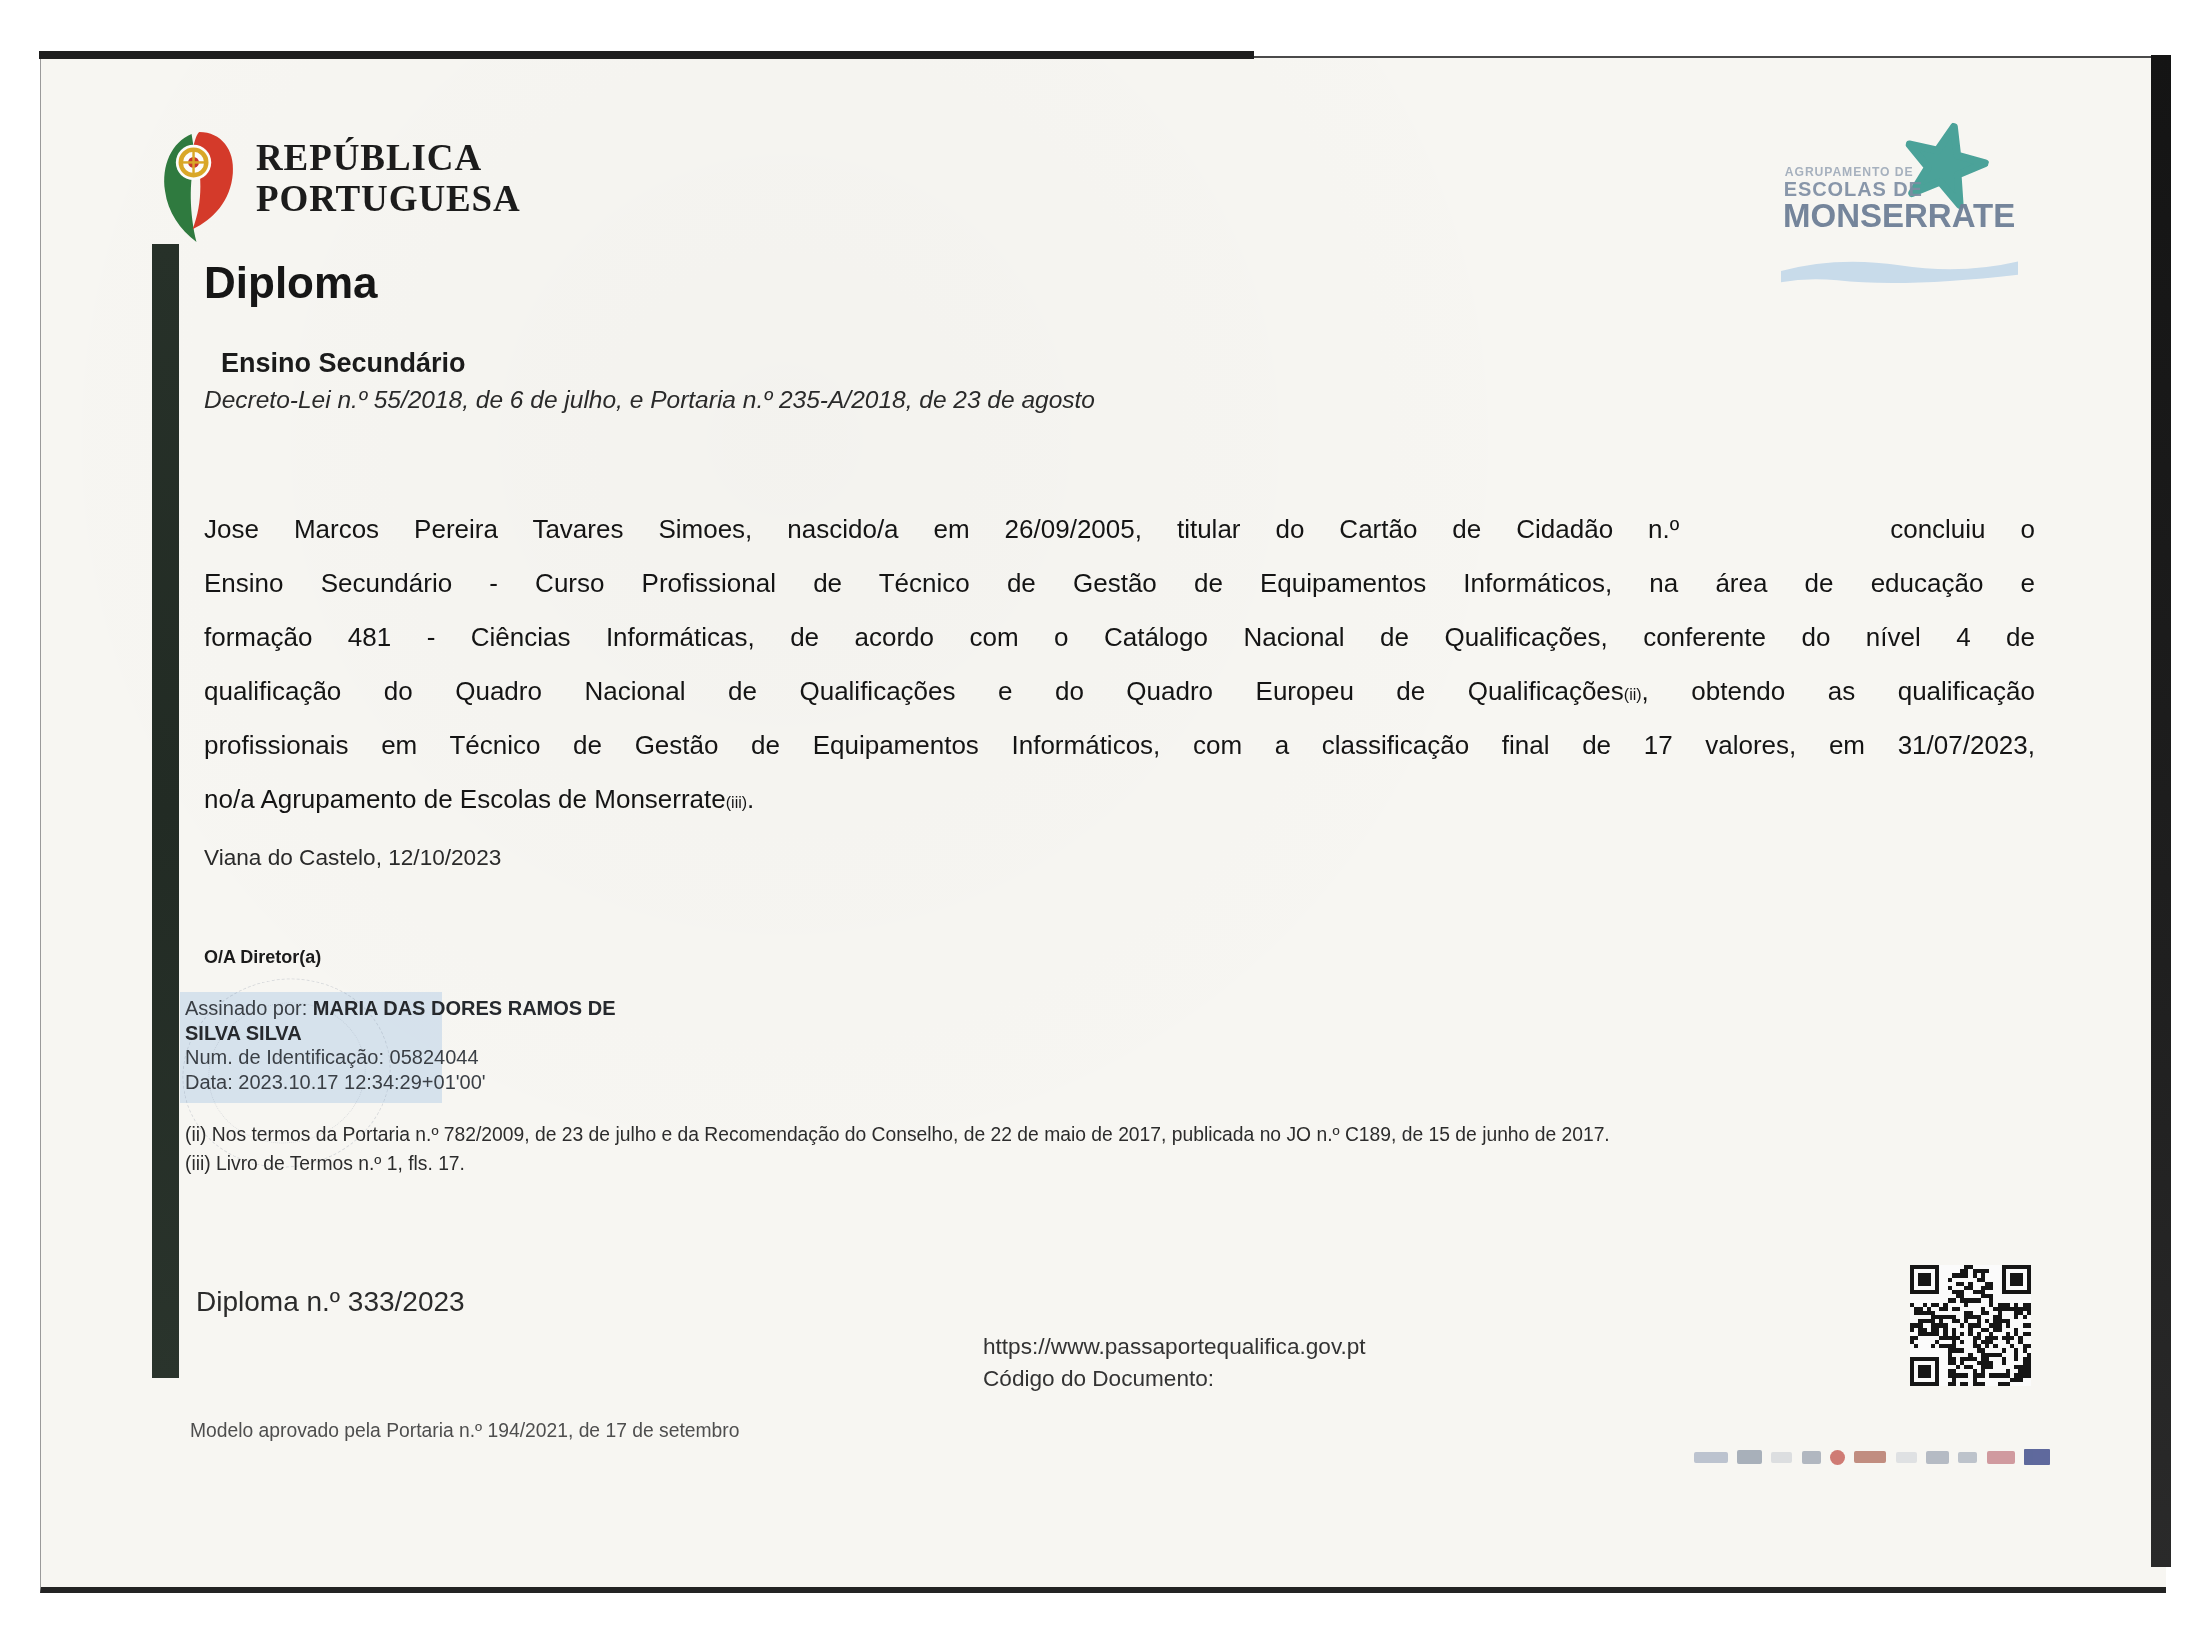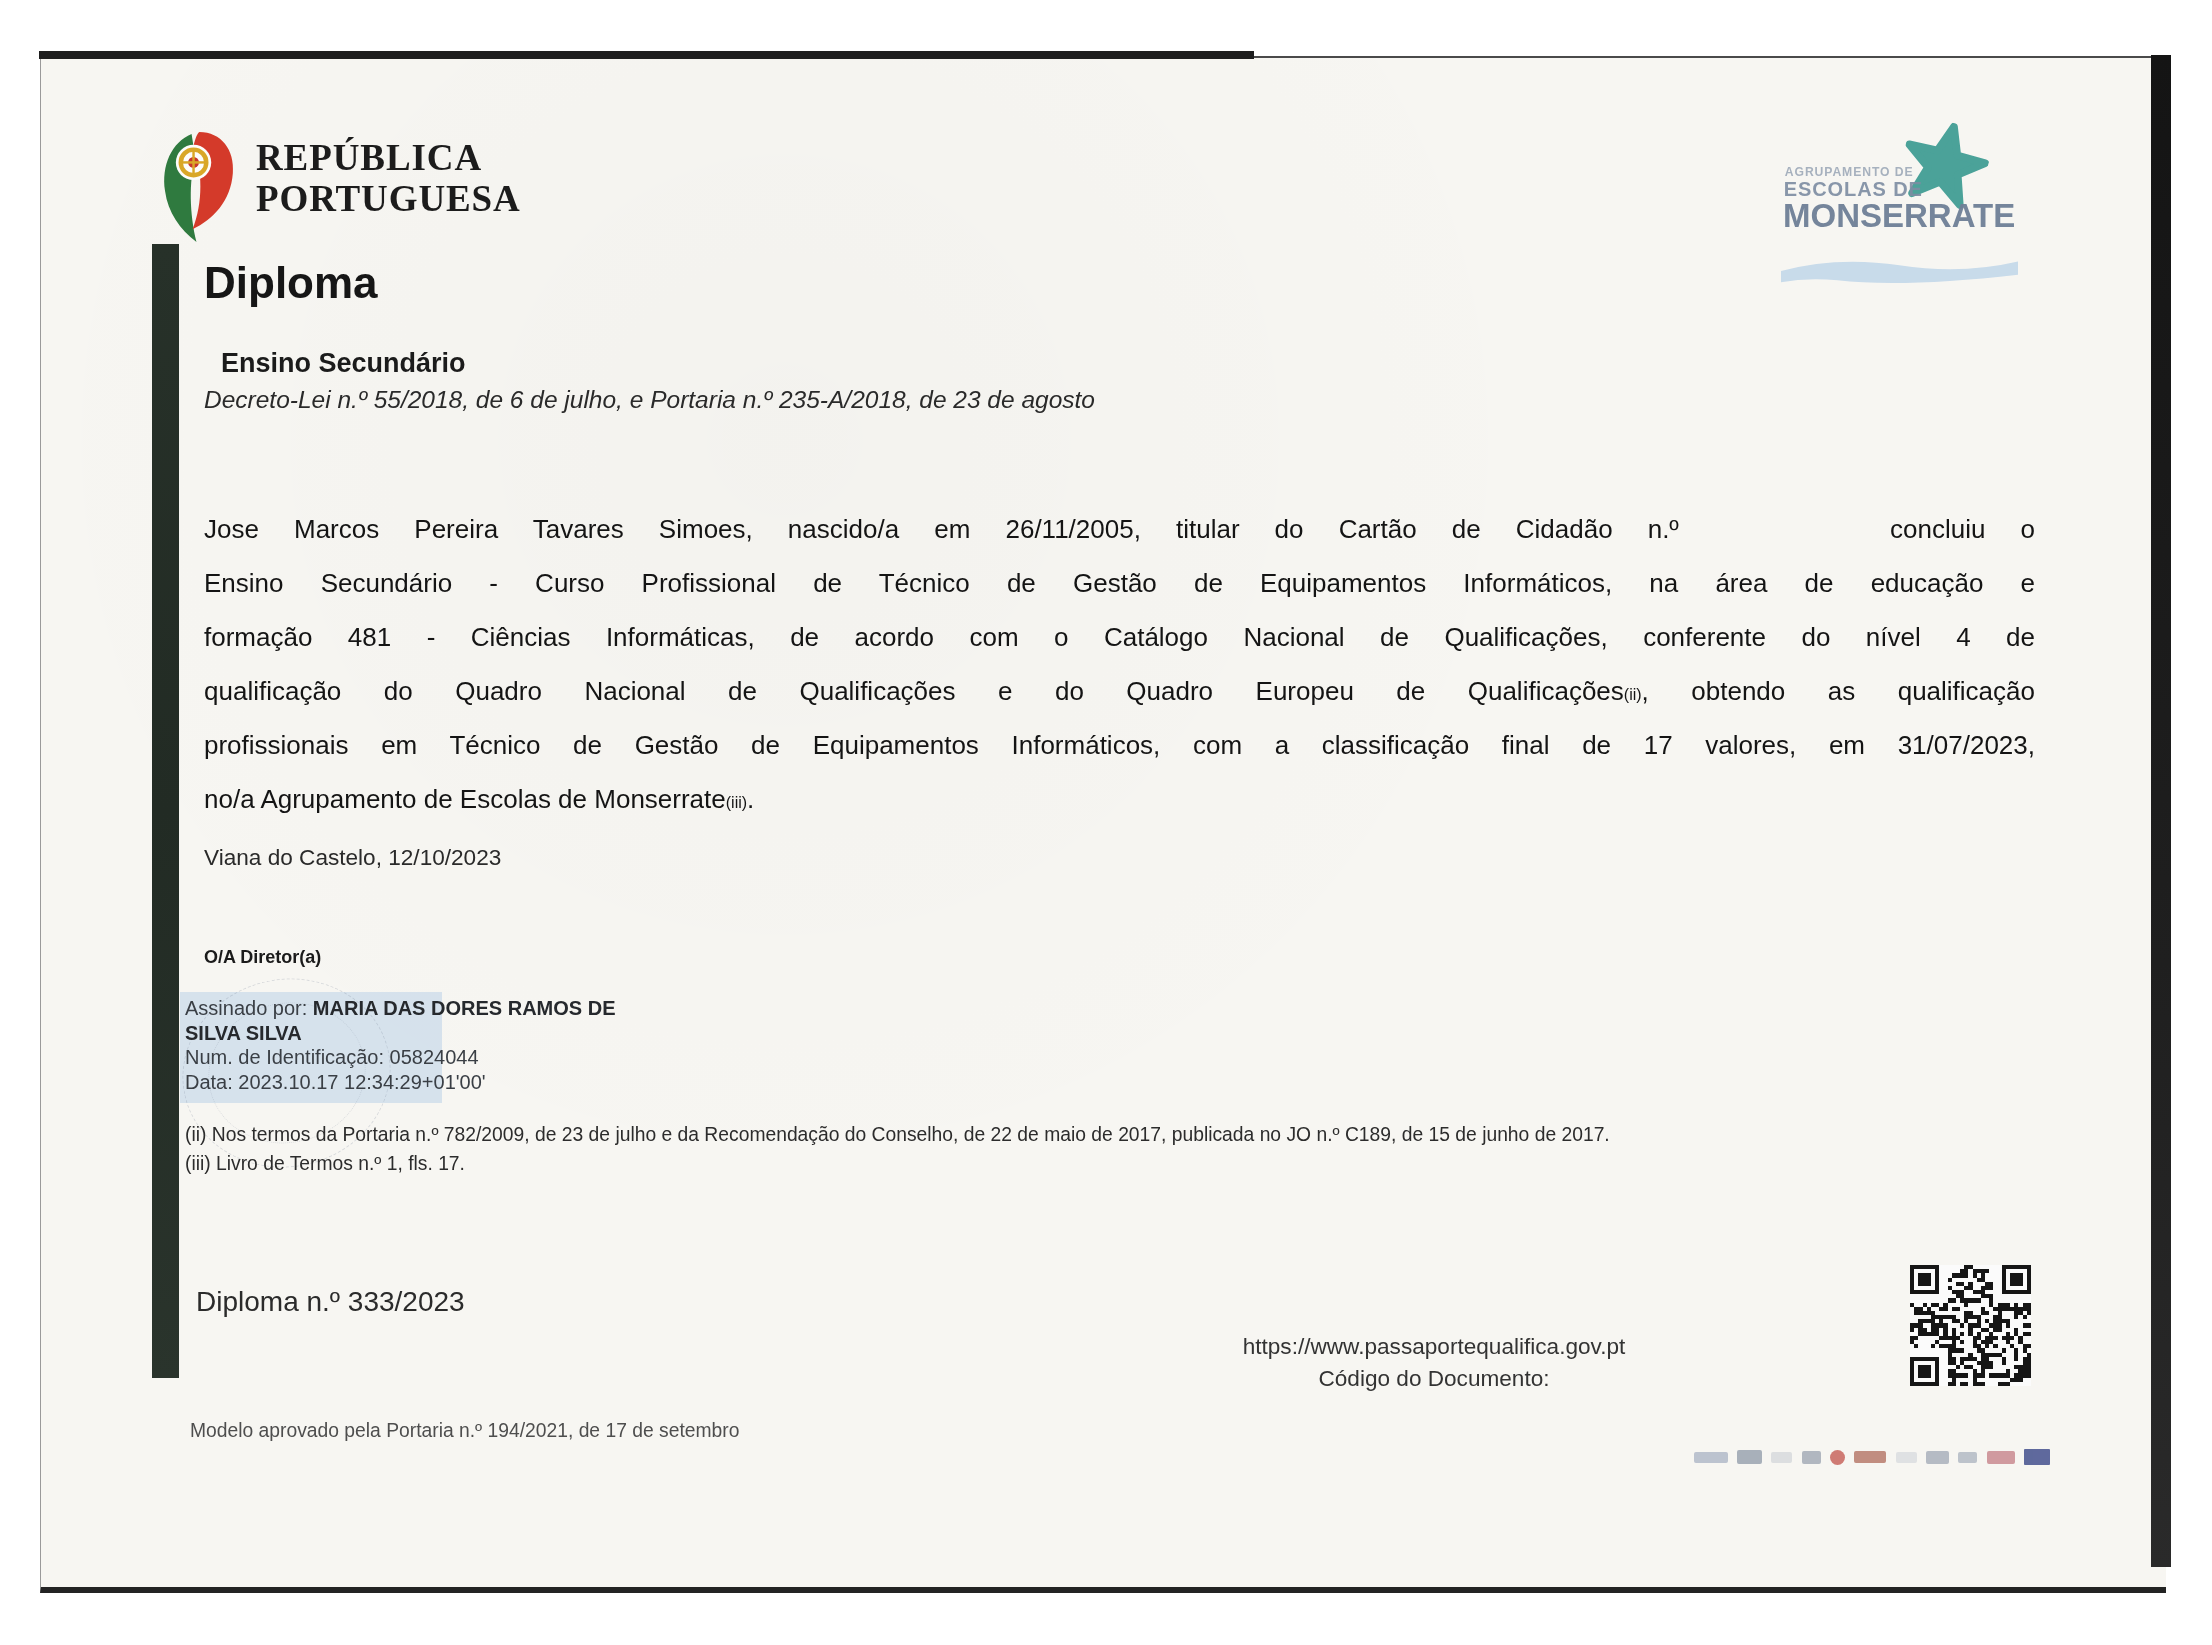--- a/index.html
+++ b/index.html
@@ -54,21 +54,21 @@
   .sig-name{font-weight:bold;color:#26292d;}
   .stamp{position:absolute;left:141px;top:921px;width:207px;height:186px;border:1.9px dashed rgba(125,135,155,.45);
     border-radius:50%;transform:rotate(-12deg);opacity:.55;}
   .stamp::before{content:"";position:absolute;left:24.5px;top:22.6px;right:24.5px;bottom:22.6px;
     border:1.9px dotted rgba(125,135,155,.4);border-radius:50%;}
 
   .footnotes{position:absolute;left:144px;top:1062px;font-size:19.3px;line-height:29px;color:#2c2c2c;}
 
   
   .diploma-no{position:absolute;left:155px;top:1228px;font-size:28px;color:#2b2b2b;}
-  .verify{position:absolute;left:942px;top:1273px;width:902px;text-align:center;font-size:22.6px;line-height:32px;color:#333;}
+  .verify{position:absolute;left:942px;top:1273px;width:902px;text-align:left;font-size:22.6px;line-height:32px;color:#333;}
   .qr{position:absolute;left:1869px;top:1207px;width:121px;height:121px;background:#fbfbfb;}
   .qr svg{width:100%;height:100%;shape-rendering:crispEdges;}
   .model-note{position:absolute;left:149px;top:1362px;font-size:19.3px;color:#4e4e4e;}
 
   .logo-strip{position:absolute;left:1653px;top:1388px;width:356px;height:22.6px;display:flex;align-items:center;gap:9.4px;opacity:.75;}
   .pl{display:inline-block;height:11.3px;border-radius:1.9px;background:#b3b9c4;}
   .pl:nth-child(1){width:34px;background:#a9b2c4;}
   .pl:nth-child(2){width:24.5px;background:#8e99a8;height:14px;}
   .pl:nth-child(3){width:21px;background:#d3d6da;}
   .pl:nth-child(4){width:19px;background:#9aa3b0;height:13px;}
@@ -112,21 +112,21 @@
       <path d="M0 18 Q60 2 126 12 T252 8 L252 22 Q130 36 60 28 Q28 25 0 30 Z" fill="#b9d2e8"></path>
     </svg>
   </div>
 
   <div class="green-bar"></div>
   <div class="t-diploma">Diploma</div>
   <div class="t-level">Ensino Secundário</div>
   <div class="t-decree">Decreto-Lei n.º 55/2018, de 6 de julho, e Portaria n.º 235-A/2018, de 23 de agosto</div>
 
   <div class="body-text">
-    <div class="body-line"><span>Jose Marcos Pereira Tavares Simoes, nascido/a em 26/11/2005, titular do Cartão de Cidadão n.º</span> <span class="gap"></span> <span>concluiu o</span></div>
+    <div class="body-line"><span>Jose Marcos Pereira Tavares Simoes, nascido/a em 26/09/2005, titular do Cartão de Cidadão n.º</span> <span class="gap"></span> <span>concluiu o</span></div>
     <div class="body-line">Ensino Secundário - Curso Profissional de Técnico de Gestão de Equipamentos Informáticos, na área de educação e</div>
     <div class="body-line">formação 481 - Ciências Informáticas, de acordo com o Catálogo Nacional de Qualificações, conferente do nível 4 de</div>
     <div class="body-line"><span>qualificação do Quadro Nacional de Qualificações e do Quadro Europeu de Qualificações</span><span class="sub">(ii)</span><span>, obtendo as qualificação</span></div>
     <div class="body-line">profissionais em Técnico de Gestão de Equipamentos Informáticos, com a classificação final de 17 valores, em 31/07/2023,</div>
     <div class="body-line last"><span>no/a Agrupamento de Escolas de Monserrate</span><span class="sub">(iii)</span><span>.</span></div>
   </div>
 
   <div class="place-date">Viana do Castelo, 12/10/2023</div>
   <div class="director">O/A Diretor(a)</div>
 

